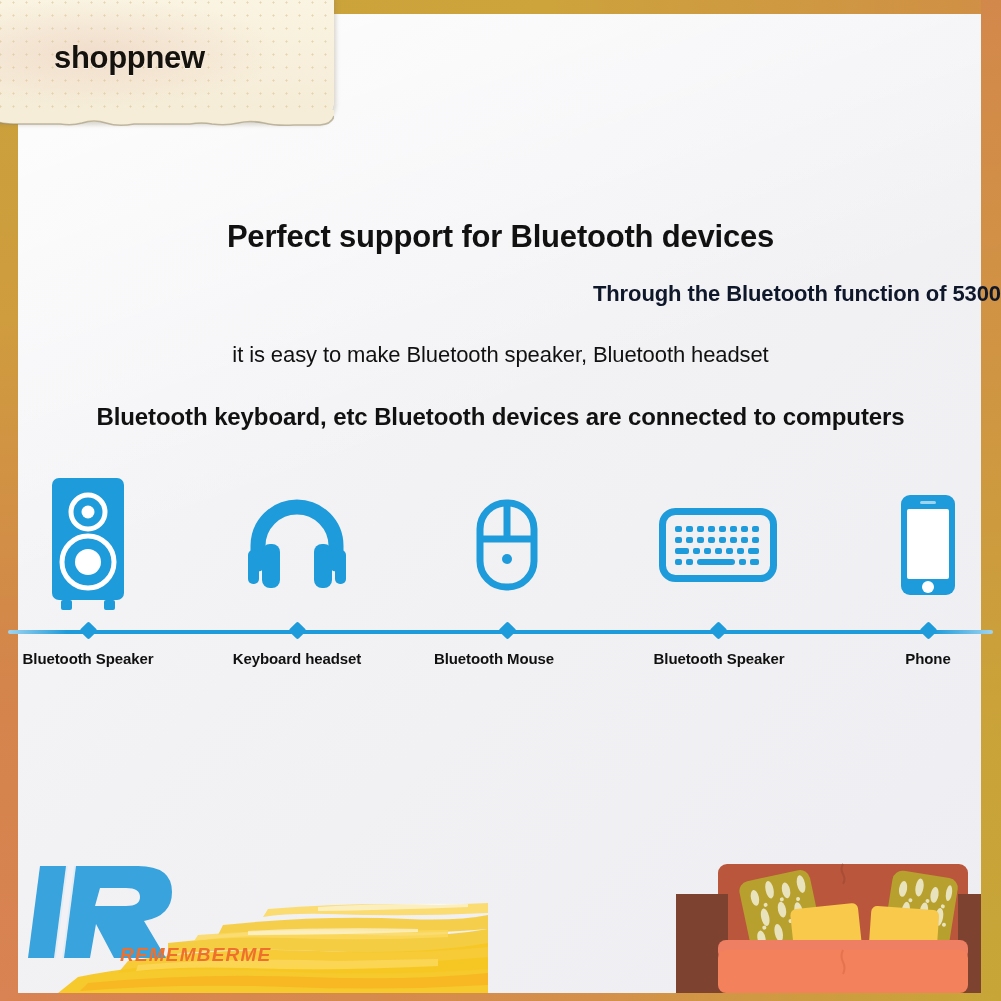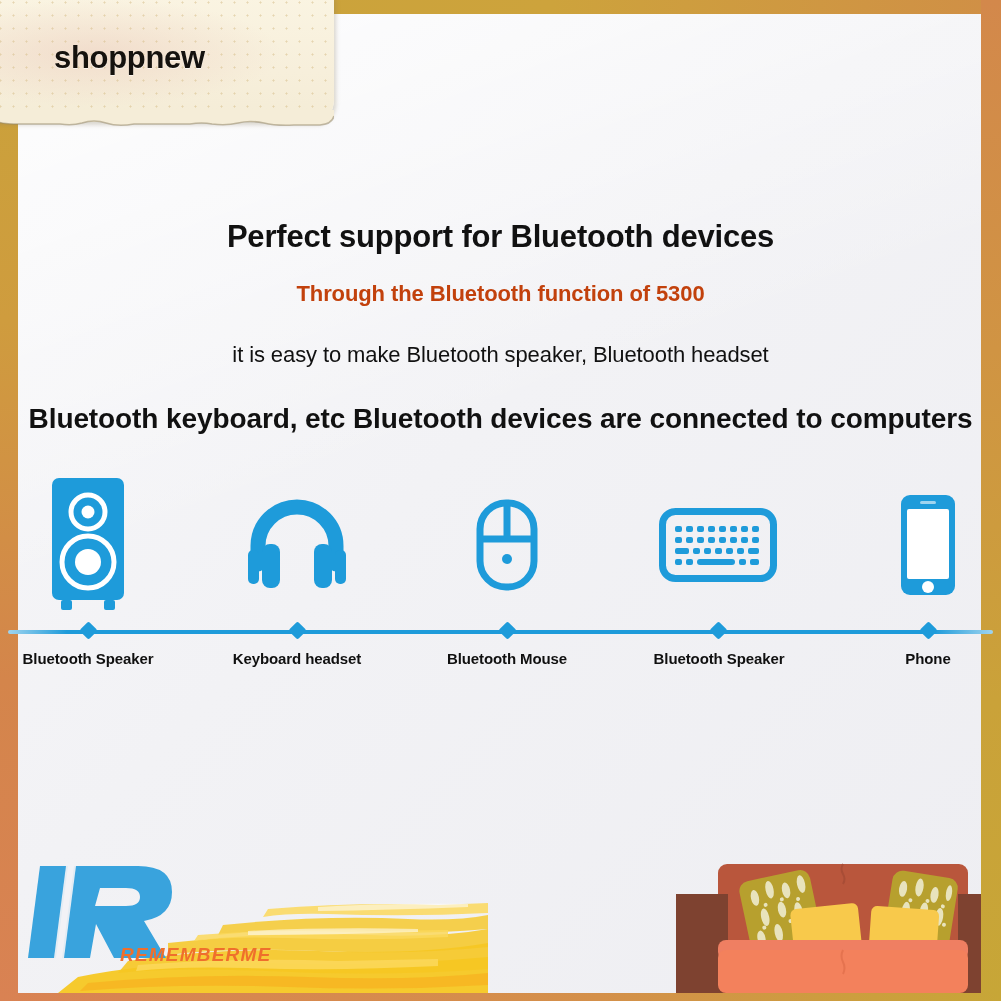--- a/index.html
+++ b/index.html
@@ -66,30 +66,30 @@
   }
 
   
   .headline{
     position:absolute;left:0;top:219px;width:1001px;text-align:center;
     font-size:31px;font-weight:bold;color:#111111;
     font-family:"Liberation Sans", sans-serif;
     letter-spacing:-0.2px;
   }
   .sub1{
-    position:absolute;left:0;top:281px;width:1001px;text-align:center;
-    font-size:22px;font-weight:bold;color:#c2410c;letter-spacing:-0.1px;
+    position:absolute;left:0;top:281px;width:1001px;text-align:right;
+    font-size:22px;font-weight:bold;color:#0f172a;letter-spacing:-0.1px;
   }
   .sub2{
     position:absolute;left:0;top:342px;width:1001px;text-align:center;
     font-size:22px;font-weight:normal;color:#111111;letter-spacing:-0.1px;
   }
   .sub3{
     position:absolute;left:0;top:403px;width:1001px;text-align:center;
-    font-size:28px;font-weight:bold;color:#111111;letter-spacing:-0.1px;
+    font-size:24px;font-weight:bold;color:#111111;letter-spacing:-0.1px;
   }
 
   
   .devices{
     position:absolute;left:0;top:470px;width:1001px;height:160px;
   }
   .device{
     position:absolute;top:0;width:160px;height:150px;
     display:flex;align-items:center;justify-content:center;
   }
@@ -261,21 +261,21 @@
     <div class="tl-dot" style="left:82px"></div>
     <div class="tl-dot" style="left:291px"></div>
     <div class="tl-dot" style="left:501px"></div>
     <div class="tl-dot" style="left:712px"></div>
     <div class="tl-dot" style="left:922px"></div>
   </div>
 
   <div class="labels">
     <div class="label" style="left:-3px;width:182px">Bluetooth Speaker</div>
     <div class="label" style="left:207px;width:180px">Keyboard headset</div>
-    <div class="label" style="left:417px;width:180px">Bluetooth Mouse</div>
+    <div class="label" style="left:404px;width:180px">Bluetooth Mouse</div>
     <div class="label" style="left:628px;width:182px">Bluetooth Speaker</div>
     <div class="label" style="left:848px;width:160px">Phone</div>
   </div>
 
   <div class="brush">
     <svg width="470" height="120" viewBox="0 0 470 120" preserveAspectRatio="none">
       <g fill="#f6c722">
         <path d="M60,104 Q150,86 250,90 Q360,94 470,84 L470,120 L40,120 Z" opacity=".95"></path>
         <path d="M110,88 Q200,74 300,78 Q400,82 470,70 L470,96 Q360,104 250,98 Q150,94 100,100 Z" opacity=".9"></path>
         <path d="M150,70 Q250,58 350,62 Q420,65 470,56 L470,74 Q390,82 300,78 Q210,74 150,82 Z" opacity=".85"></path>

